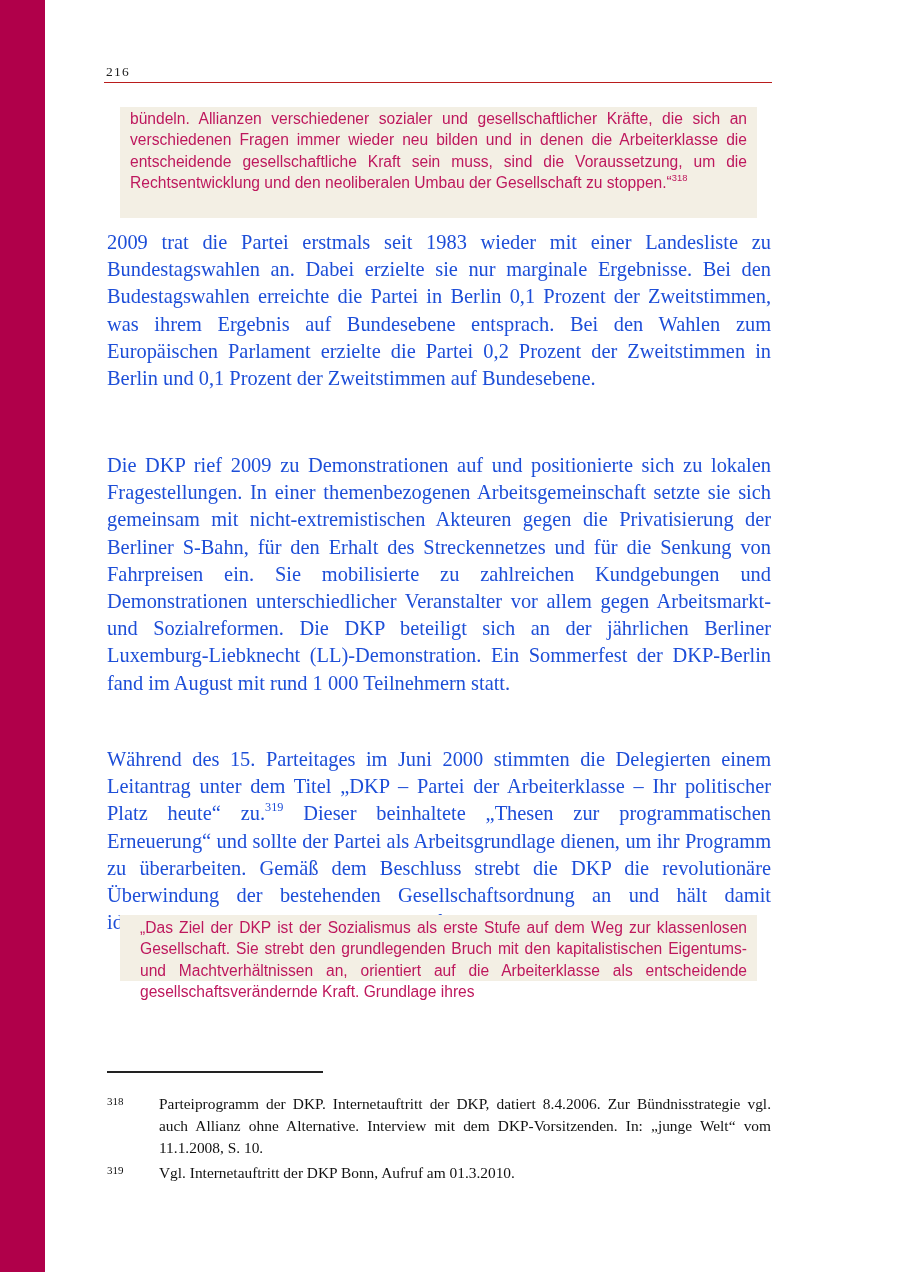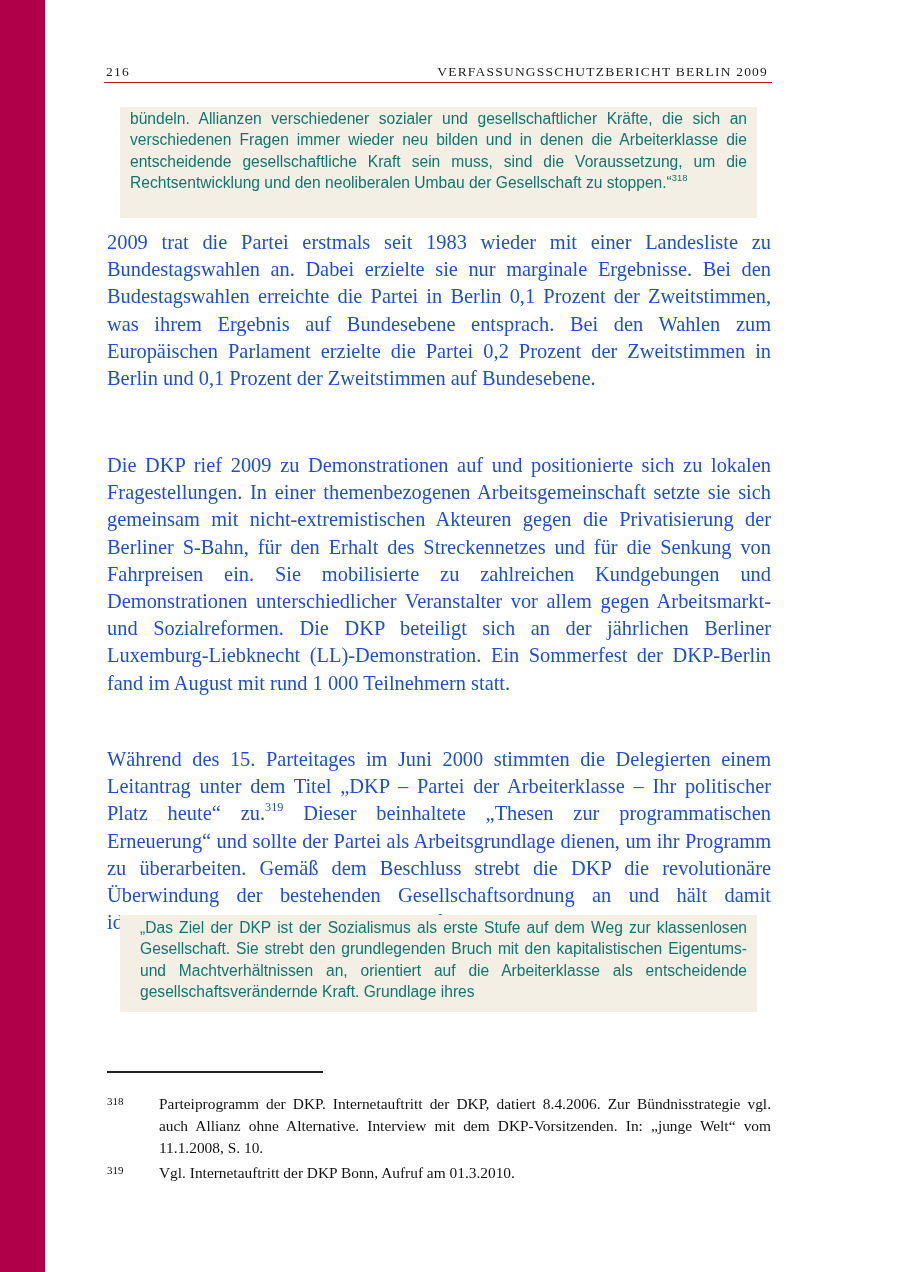--- a/index.html
+++ b/index.html
@@ -16,25 +16,25 @@
       position: absolute; left: 104px; top: 62px; width: 668px; height: 20px;
       border-bottom: 1px solid #b91c1c;
       font-size: 13.5px; letter-spacing: 1.2px; color: #222;
     }
     .running-header .page-no { position: absolute; left: 2px; top: 2px; }
     .running-header .report-title { position: absolute; right: 4px; top: 2px; }
     .quote-box {
       position: absolute; left: 120px; width: 637px;
       background: #f3efe4;
       font-family: "Liberation Sans", sans-serif;
-      font-size: 15.6px; line-height: 21.3px; color: #0f766e;
+      font-size: 15.6px; line-height: 21.3px; color: #be185d;
       text-align: justify; box-sizing: border-box; padding: 0 10px 0 10px;
     }
     .quote-box.q1 { top: 107px; height: 111px; padding-top: 1px; }
-    .quote-box.q2 { top: 915px; height: 97px; padding-top: 2px; padding-left: 20px; }
+    .quote-box.q2 { top: 915px; height: 66px; padding-top: 2px; padding-left: 20px; }
     .para {
       position: absolute; left: 107px; width: 664px;
       font-size: 20.4px; line-height: 27.2px; text-align: justify;
       color: #1d4ed8;
     }
     .para.p1 { top: 229px; }
     .para.p2 { top: 452px; }
     .para.p3 { top: 746px; }
     sup { font-size: 0.6em; line-height: 0; vertical-align: 0.75em; }
     .fn-rule {
@@ -52,21 +52,20 @@
     .footnote.f1 { top: 1093px; }
     .footnote.f2 { top: 1162px; }
   </style>
 </head>
 <body>
 
 <div class="side-bar"></div>
 
 <div class="running-header">
   <span class="page-no">216</span>
-  <span class="report-title">VERFASSUNGSSCHUTZBERICHT BERLIN 2009</span>
 </div>
 
 <div class="quote-box q1"><span>bündeln. Allianzen verschiedener sozialer und gesellschaftlicher Kräfte, die sich an verschiedenen Fragen immer wieder neu bilden und in denen die Arbeiterklasse die entscheidende gesellschaftliche Kraft sein muss, sind die Voraussetzung, um die Rechtsentwicklung und den neoliberalen Umbau der Gesellschaft zu stoppen.“</span><sup>318</sup></div>
 
 <div class="para p1">2009 trat die Partei erstmals seit 1983 wieder mit einer Landesliste zu Bundestagswahlen an. Dabei erzielte sie nur marginale Ergebnisse. Bei den Budestagswahlen erreichte die Partei in Berlin 0,1 Prozent der Zweitstimmen, was ihrem Ergebnis auf Bundesebene entsprach. Bei den Wahlen zum Europäischen Parlament erzielte die Partei 0,2 Prozent der Zweitstimmen in Berlin und 0,1 Prozent der Zweitstimmen auf Bundesebene.</div>
 
 <div class="para p2">Die DKP rief 2009 zu Demonstrationen auf und positionierte sich zu lokalen Fragestellungen. In einer themenbezogenen Arbeitsgemeinschaft setzte sie sich gemeinsam mit nicht-extremistischen Akteuren gegen die Privatisierung der Berliner S-Bahn, für den Erhalt des Streckennetzes und für die Senkung von Fahrpreisen ein. Sie mobilisierte zu zahlreichen Kundgebungen und Demonstrationen unterschiedlicher Veranstalter vor allem gegen Arbeitsmarkt- und Sozialreformen. Die DKP beteiligt sich an der jährlichen Berliner Luxemburg-Liebknecht (LL)-Demonstration. Ein Sommerfest der DKP-Berlin fand im August mit rund 1 000 Teilnehmern statt.</div>
 
 <div class="para p3"><span>Während des 15. Parteitages im Juni 2000 stimmten die Delegierten einem Leitantrag unter dem Titel „DKP – Partei der Arbeiterklasse – Ihr politischer Platz heute“ zu.</span><sup>319</sup><span> Dieser beinhaltete „Thesen zur programmatischen Erneuerung“ und sollte der Partei als Arbeitsgrundlage dienen, um ihr Programm zu überarbeiten. Gemäß dem Beschluss strebt die DKP die revolutionäre Überwindung der bestehenden Gesellschaftsordnung an und hält damit ideologisch am Marxismus-Leninismus fest:</span></div>
 

